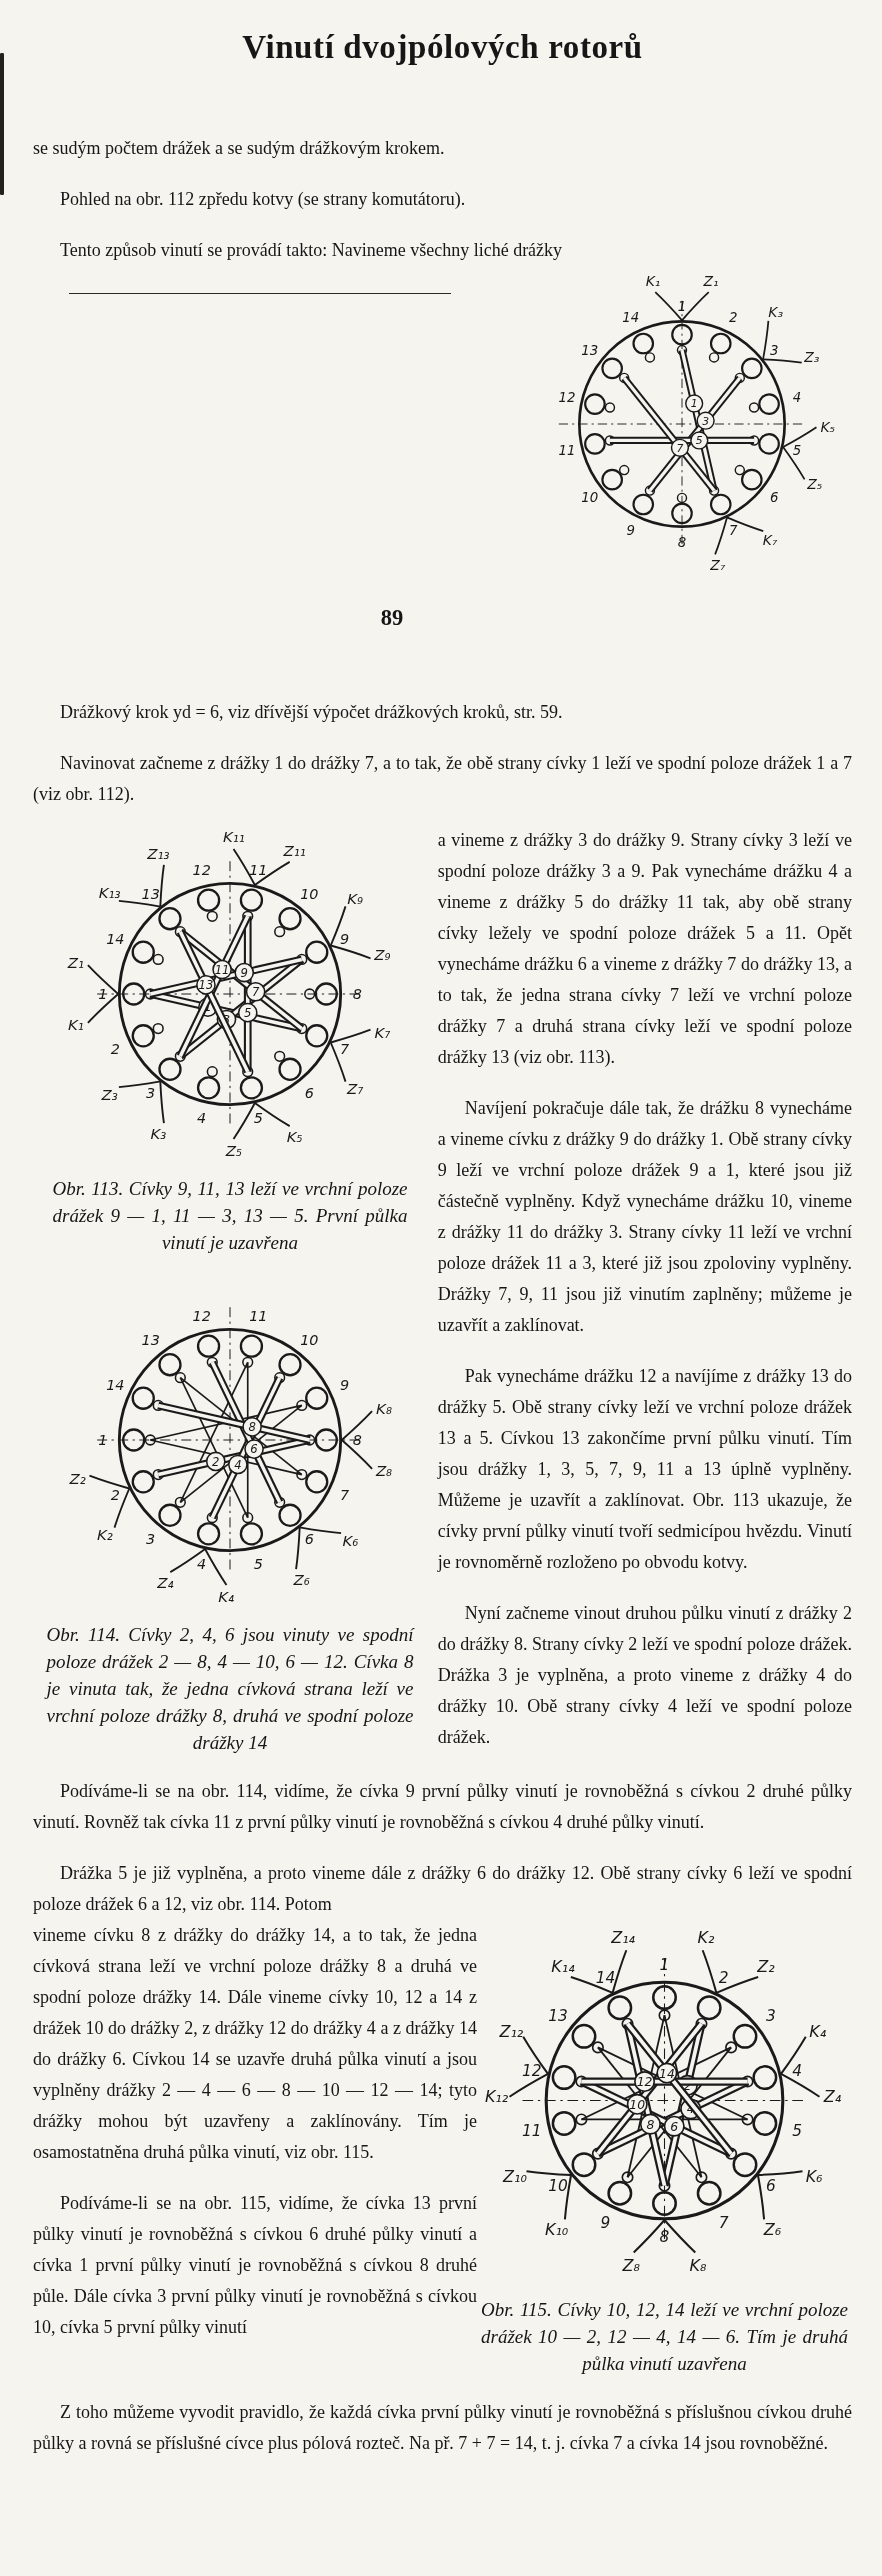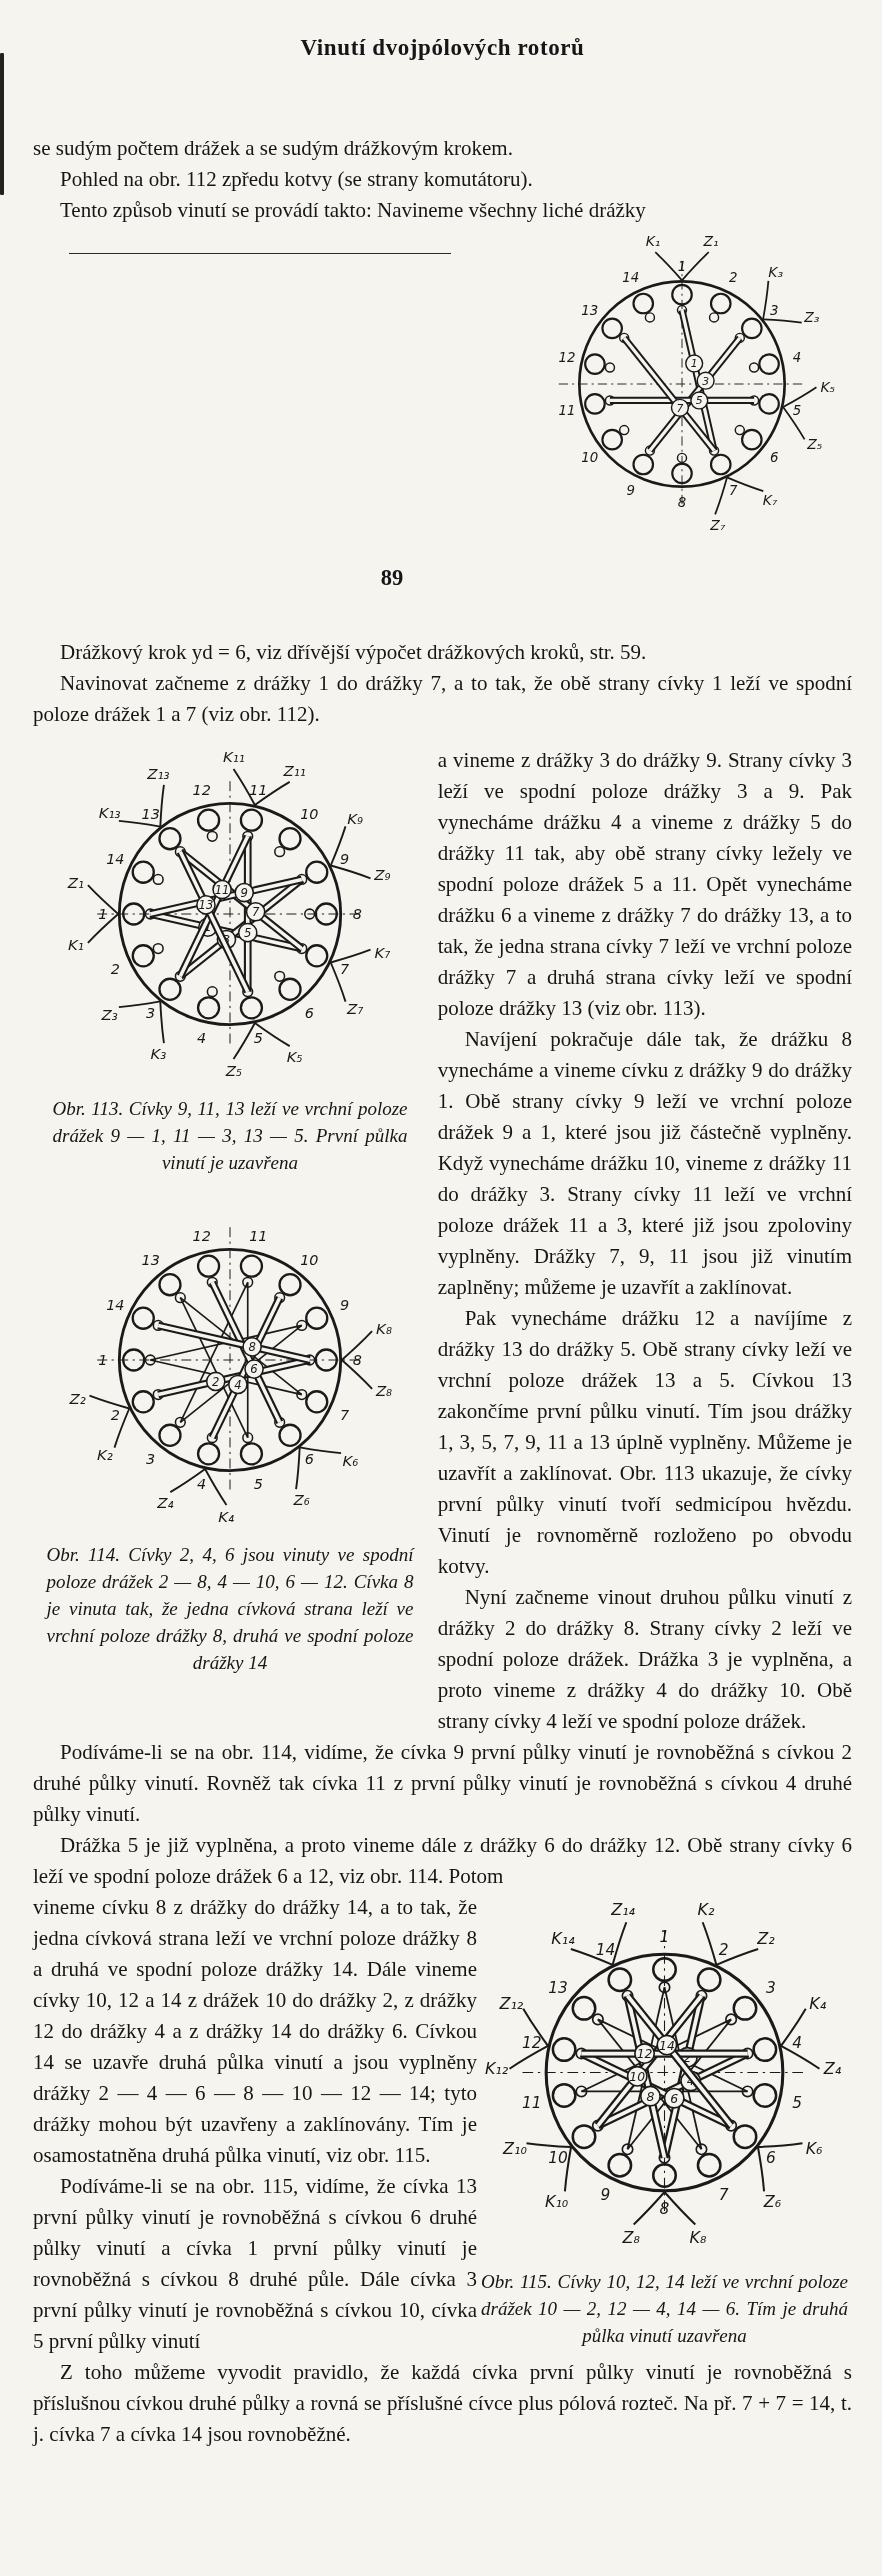--- a/index.html
+++ b/index.html
@@ -10,34 +10,34 @@
     margin:0 auto;
     background:#f6f4ef;
     color:#161616;
     font-family:"Liberation Serif","DejaVu Serif",serif;
     box-sizing:border-box;
     padding:15.4px 31px 18px 33px;
     overflow:hidden;
   }
   .edge-mark{position:absolute;left:0;top:53px;width:4.1px;height:142px;background:#23211e;border-radius:1.2px;}
   h1.title{
-    font-size:23px;
+    font-size:33px;
     line-height:31px;
     text-align:center;
     font-weight:bold;
     margin:16.6px 0 70px 0;
     letter-spacing:0.6px;
   }
   p.body{
-    font-size:21px;
+    font-size:18px;
     line-height:31px;
     margin:0;
     text-align:justify;
   }
-  p.ind{text-indent:27px;}
+  p.ind{text-indent:27px;margin-top:20px;}
   .row{display:flex;align-items:flex-start;}
   .colL{width:495px;flex:0 0 auto;}
   .colR{flex:1 1 auto;display:flex;justify-content:center;}
   .divider{width:382px;border-top:1.8px solid #2a2a2a;margin:27px 0 31px 36px;}
   p.caption{
     font-style:italic;
     font-size:19px;
     line-height:27px;
     margin:0;
     text-align:justify;

